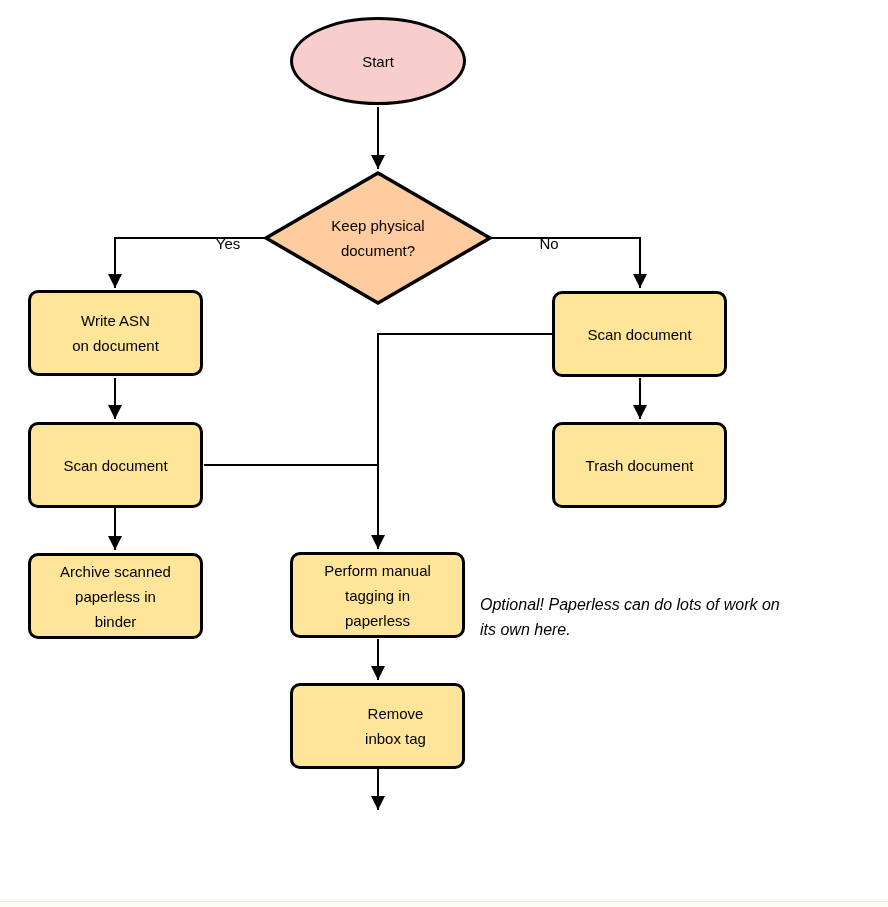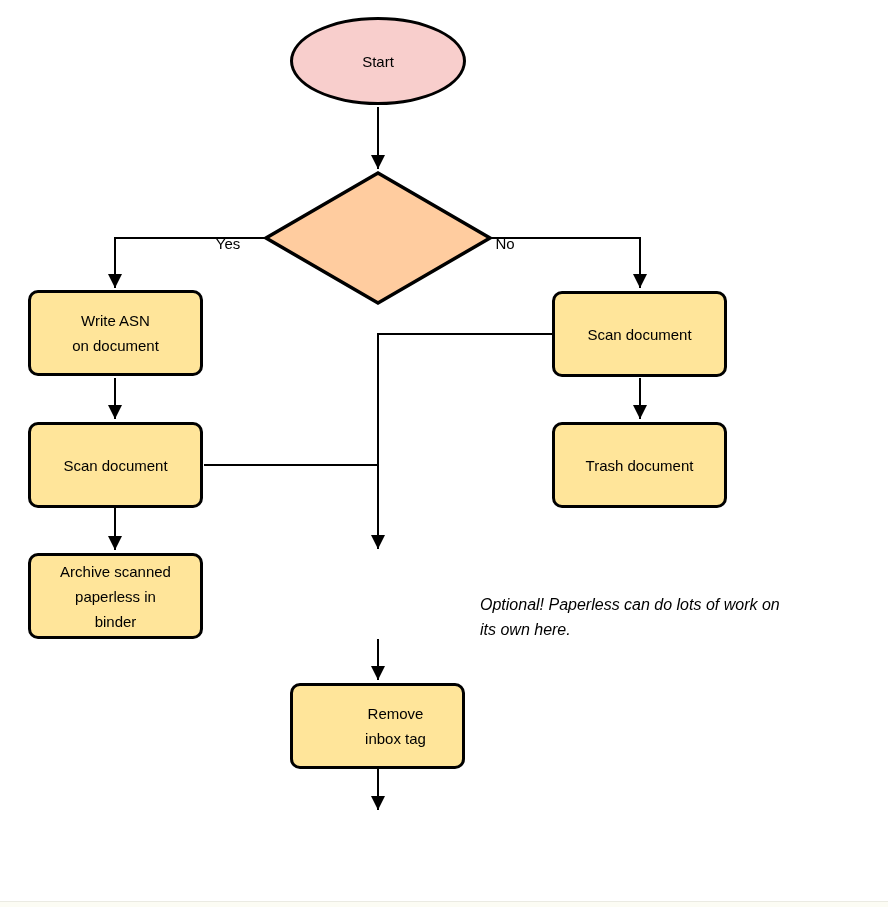--- a/index.html
+++ b/index.html
@@ -42,21 +42,21 @@
   }
   .decision-label{
     position:absolute;left:298px;top:213px;width:160px;
     text-align:center;white-space:pre-line;font-size:15px;line-height:25px;
   }
   .edge-label{
     position:absolute;width:50px;text-align:center;
     font-size:15px;line-height:20px;margin-top:23px;
   }
   .edge-label.yes{left:203px;top:211px;}
-  .edge-label.no{left:480px;top:211px;}
+  .edge-label.no{left:524px;top:211px;}
   .annotation{
     position:absolute;left:480px;top:592px;width:412px;
     font-size:16px;line-height:25px;font-style:italic;
     white-space:pre-line;
   }
   .bottom-strip{
     position:absolute;left:0;bottom:0;width:888px;height:6px;
     background:#fcfcf4;border-top:1px solid #ebebe3;box-sizing:border-box;
   }
 </style>
@@ -81,38 +81,43 @@
     <path d="M552 334 L378 334 L378 549" marker-end="url(#arrow)"></path>
     <path d="M204 465 L378 465"></path>
     <path d="M378 639 L378 680" marker-end="url(#arrow)"></path>
     <path d="M378 769 L378 810" marker-end="url(#arrow)"></path>
 
     <polygon class="decision-shape" points="378,173 490,238 378,303 266,238"></polygon>
   </svg>
 
   <div class="node terminal" style="left:290px;top:17px;">Start</div>
 
+  <div class="decision-label">Keep physical
+document?</div>
 
   <div class="edge-label yes">Yes</div>
 
   <div class="edge-label no">No</div>
 
   <div class="node process" style="left:28px;top:290px;">Write ASN
 on document</div>
 
   <div class="node process" style="left:28px;top:422px;">Scan document</div>
 
   <div class="node process" style="left:28px;top:553px;">Archive scanned
 paperless in
 binder</div>
 
   <div class="node process" style="left:552px;top:291px;">Scan document</div>
 
   <div class="node process" style="left:552px;top:422px;">Trash document</div>
 
+  <div class="node process" style="left:290px;top:552px;">Perform manual
+tagging in
+paperless</div>
 
   <div class="node process" style="left:290px;top:683px;padding-left:36px;">Remove
 inbox tag</div>
 
 
   <div class="annotation">Optional! Paperless can do lots of work on
 its own here.</div>
 
   <div class="bottom-strip"></div>
 

